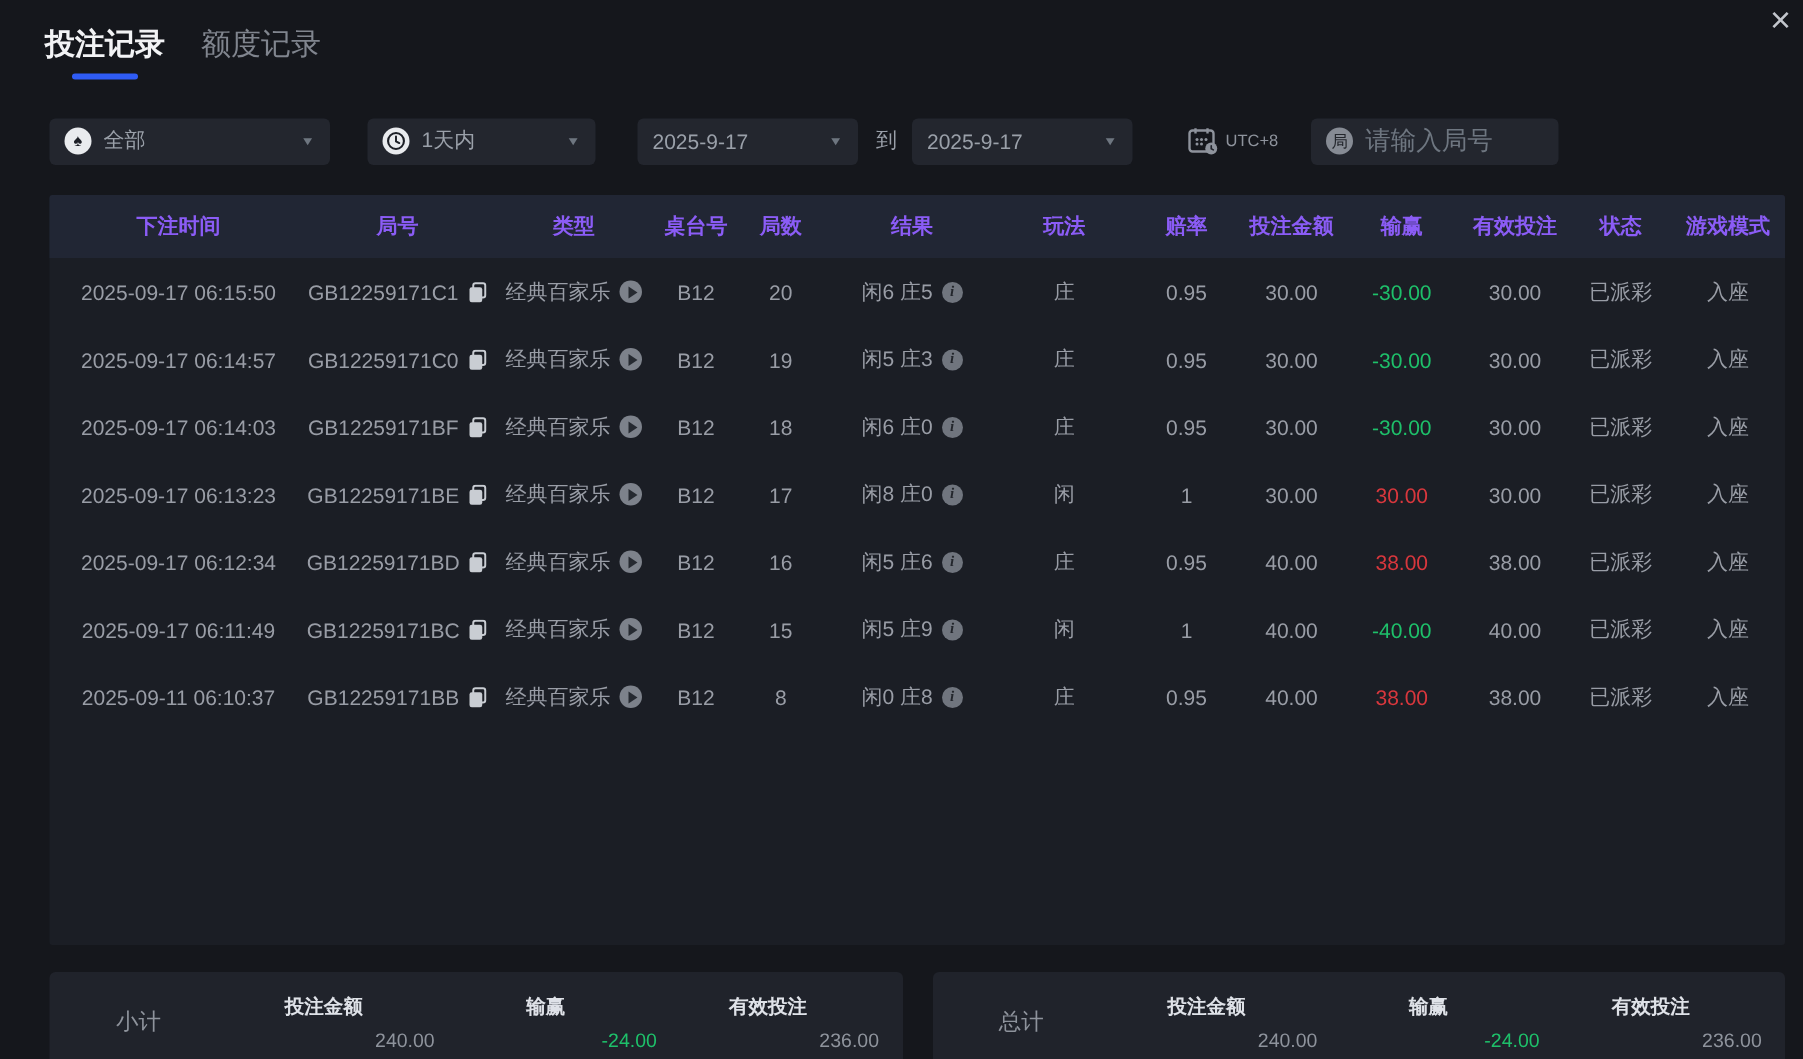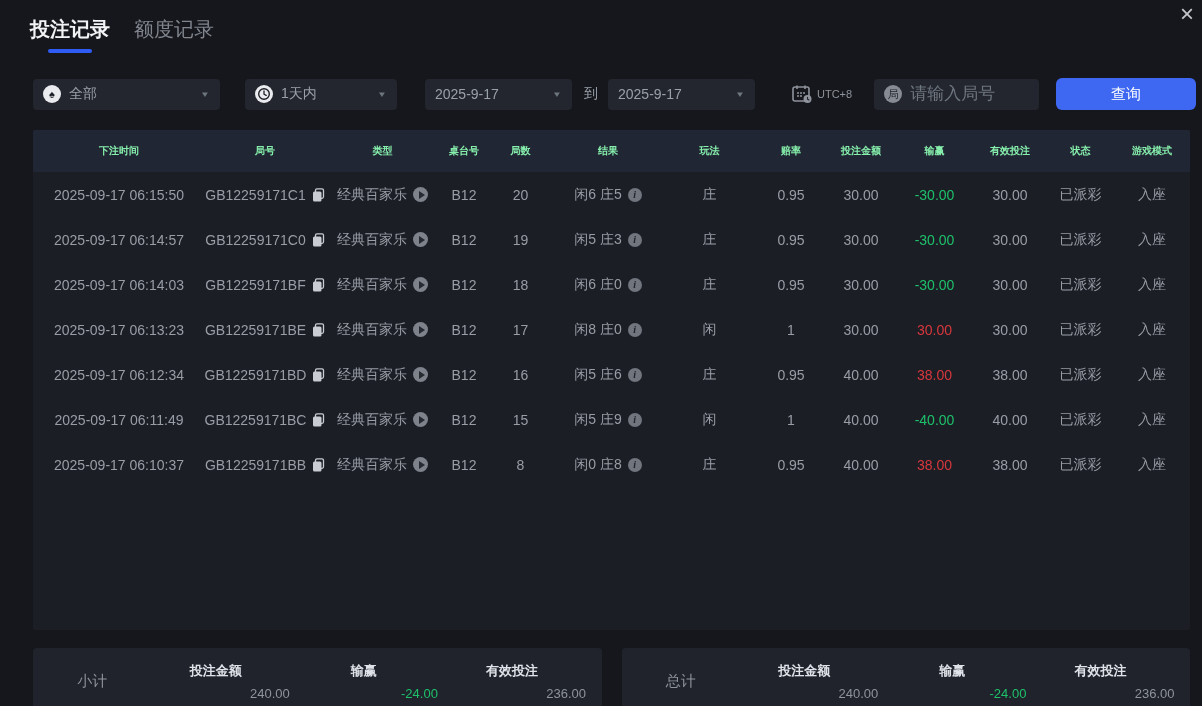--- a/index.html
+++ b/index.html
@@ -64,21 +64,21 @@
   .table-panel {
     position:absolute; top:130px; left:33px; width:1157px; height:500px;
     background:#1b1e25; border-radius:2px;
   }
   .t-grid {
     display:grid;
     grid-template-columns:172px 120px 115px 48px 65px 110px 93px 70px 70px 77px 74px 67px 1fr;
     align-items:center;
   }
   .t-head { height:42px; background:#212634; border-radius:2px 2px 0 0; }
-  .t-head .t-cell { color:#86efac; font-weight:bold; font-size:10px; }
+  .t-head .t-cell { color:#8b5cf6; font-weight:bold; font-size:14px; }
   .t-row { height:45px; }
   .t-cell {
     display:flex; align-items:center; justify-content:center; gap:6px;
     font-size:14px; white-space:nowrap; color:#999da6;
   }
   .t-cell.neg { color:#1ec06a; }
   .t-cell.pos { color:#d8373d; }
   .copy-icon { display:inline-block; cursor:pointer; line-height:0; }
   .video-icon {
     width:15px; height:15px; border-radius:50%; background:#7d828b;
@@ -157,21 +157,20 @@
         <circle cx="16.5" cy="15" r="4" fill="#8e939c"></circle>
         <path d="M16.5 13.2v1.9l1.4.8" fill="none" stroke="#20232b" stroke-width="1.1" stroke-linecap="round"></path>
       </svg>
     </span>
     <span>UTC+8</span>
   </div>
   <div class="round-wrap">
     <span class="round-icon">局</span>
     <input type="text" placeholder="请输入局号" style="">
   </div>
-  <button class="query-btn">查询</button>
 </div>
 
 <div class="table-panel">
   <div class="t-grid t-head">
       <div class="t-cell">下注时间</div>
       <div class="t-cell">局号</div>
       <div class="t-cell">类型</div>
       <div class="t-cell">桌台号</div>
       <div class="t-cell">局数</div>
       <div class="t-cell">结果</div>
@@ -358,21 +357,21 @@
     <div class="t-cell">闲</div>
     <div class="t-cell">1</div>
     <div class="t-cell">40.00</div>
     <div class="t-cell neg">-40.00</div>
     <div class="t-cell">40.00</div>
     <div class="t-cell">已派彩</div>
     <div class="t-cell">入座</div>
   </div>
 
   <div class="t-grid t-row">
-    <div class="t-cell">2025-09-17 06:10:37</div>
+    <div class="t-cell">2025-09-11 06:10:37</div>
     <div class="t-cell">
       <span>GB12259171BB</span>
       <span class="copy-icon">
         <svg width="13" height="14" viewBox="0 0 13 14">
           <rect x="3.5" y="0.8" width="8" height="9.5" rx="1.5" fill="none" stroke="#c9cdd3" stroke-width="1.3"></rect>
           <rect x="1" y="3.5" width="8.5" height="10" rx="1.5" fill="#c9cdd3"></rect>
         </svg>
       </span>
     </div>
     <div class="t-cell">

